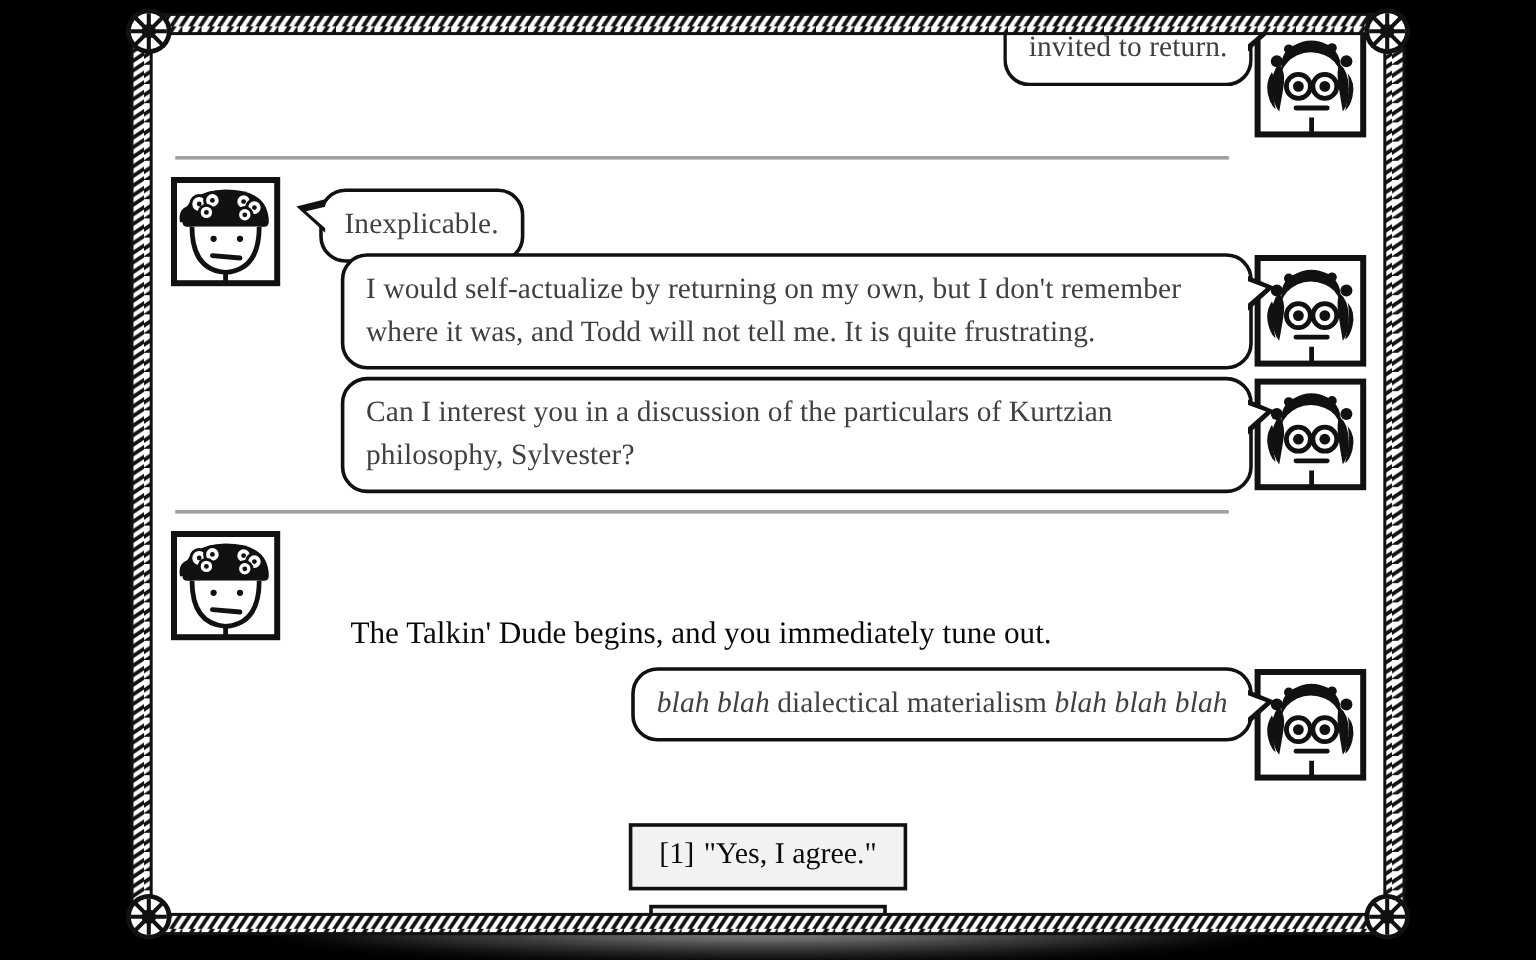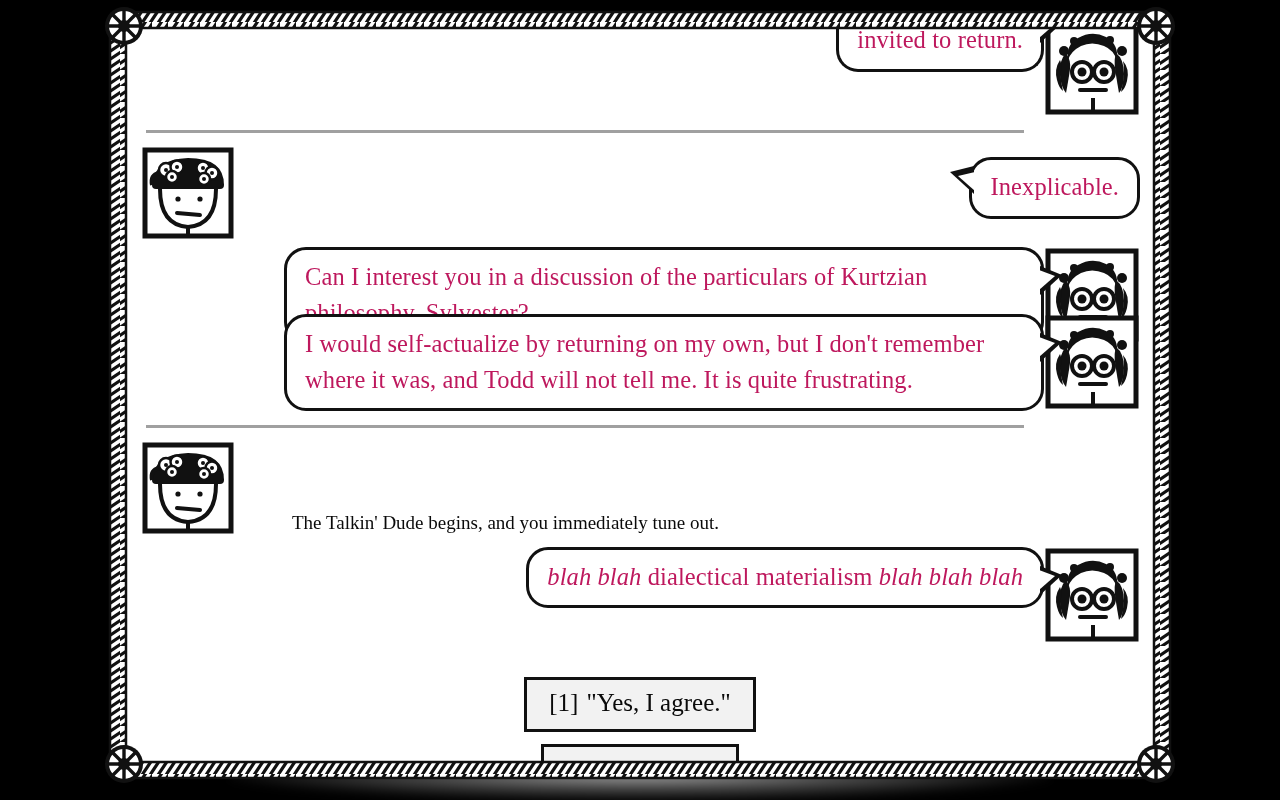--- a/index.html
+++ b/index.html
@@ -72,40 +72,40 @@
   }
 
   
   .row {
     position: relative;
     display: flex;
     align-items: flex-start;
     margin-bottom: 6px;
   }
   .row.right { justify-content: flex-end; }
-  .row.left  { justify-content: space-between; gap: 11px; }
+  .row.left  { justify-content: flex-start; }
 
   
   .portrait {
     width: 96px;
     height: 96px;
     flex: 0 0 96px;
   }
   .portrait svg { display: block; width: 96px; height: 96px; }
 
   
   .bubble {
     position: relative;
     border: 3px solid #111;
     border-radius: 22px;
     background: #fff;
     padding: 9px 18px 11px 18px;
     font-size: 24.5px;
     line-height: 1.45;
-    color: #be185d;
+    color: #404040;
     letter-spacing: 0.1px;
   }
   .bubble i { font-style: italic; }
 
   
   .bubble.tail-right::before {
     content: "";
     position: absolute;
     right: -21px;
     top: 16px;
@@ -152,21 +152,21 @@
     border-top: none;
     border-top-left-radius: 0;
     border-top-right-radius: 0;
     padding-top: 2px;
   }
   .bubble.clipped.tail-right::before { top: -6px; }
   .bubble.clipped.tail-right::after  { top: -2px; }
 
   
   .narration {
-    font-size: 19px;
+    font-size: 26px;
     line-height: 1.4;
     color: #0a0a0a;
     margin: 14px 0 10px 152px;
   }
 
   
   .choices {
     margin-top: 34px;
     display: flex;
     flex-direction: column;
@@ -248,22 +248,22 @@
             <path d="M20 44 Q20 80 48 82 Q76 80 76 44" fill="#fff" stroke="#111" stroke-width="4"></path>
             <circle cx="38" cy="54" r="2.6" fill="#111"></circle>
             <circle cx="60" cy="54" r="2.6" fill="#111"></circle>
             <path d="M37 68 L60 70" stroke="#111" stroke-width="4" stroke-linecap="round"></path>
             <path d="M48 82 L48 91" stroke="#111" stroke-width="4"></path>
           </svg>
         </div>
         <div class="bubble tail-left" style="margin-left:30px;margin-top:12px;">Inexplicable.</div>
       </div>
 
-      <div class="row right">
-        <div class="bubble tail-right" style="max-width:760px;">Can I interest you in a discussion of the particulars of Kurtzian philosophy, Sylvester?</div>
+      <div class="row right" style="margin-top:-36px;">
+        <div class="bubble tail-right" style="max-width:760px;">I would self-actualize by returning on my own, but I don't remember where it was, and Todd will not tell me.  It is quite frustrating.</div>
         <div class="portrait">
           <svg viewBox="0 0 96 96" xmlns="http://www.w3.org/2000/svg">
             <rect x="4" y="4" width="88" height="88" fill="#fff" stroke="#111" stroke-width="5"></rect>
             <g fill="#111">
               <path d="M24 40 Q22 24 34 18 Q48 10 62 17 Q75 24 73 41 Q70 30 60 26 Q48 21 37 26 Q27 31 24 40 Z"></path>
               <path d="M22 33 q-7 7 -6 22 q1 12 6 18 q3 -16 4 -24 q1 -9 -4 -16z"></path>
               <path d="M16 40 q-6 9 -3 20 q2 8 6 11 q-3 -14 -2 -20 q1 -7 -1 -11z"></path>
               <path d="M72 33 q8 6 8 21 q0 13 -5 19 q-3 -17 -4 -25 q-1 -9 1 -15z"></path>
               <path d="M79 41 q7 8 4 20 q-2 8 -6 11 q3 -14 3 -20 q0 -7 -1 -11z"></path>
               <circle cx="20" cy="31" r="5"></circle>
@@ -274,22 +274,22 @@
             <circle cx="38" cy="52" r="10" fill="#fff" stroke="#111" stroke-width="4"></circle>
             <circle cx="60" cy="52" r="10" fill="#fff" stroke="#111" stroke-width="4"></circle>
             <circle cx="38" cy="52" r="4.5" fill="#111"></circle>
             <circle cx="60" cy="52" r="4.5" fill="#111"></circle>
             <path d="M36 70 L62 70" stroke="#111" stroke-width="4" stroke-linecap="round"></path>
             <path d="M49 78 L49 92" stroke="#111" stroke-width="4"></path>
           </svg>
         </div>
       </div>
 
-      <div class="row right" style="margin-top:-36px;">
-        <div class="bubble tail-right" style="max-width:760px;">I would self-actualize by returning on my own, but I don't remember where it was, and Todd will not tell me.  It is quite frustrating.</div>
+      <div class="row right">
+        <div class="bubble tail-right" style="max-width:760px;">Can I interest you in a discussion of the particulars of Kurtzian philosophy, Sylvester?</div>
         <div class="portrait">
           <svg viewBox="0 0 96 96" xmlns="http://www.w3.org/2000/svg">
             <rect x="4" y="4" width="88" height="88" fill="#fff" stroke="#111" stroke-width="5"></rect>
             <g fill="#111">
               <path d="M24 40 Q22 24 34 18 Q48 10 62 17 Q75 24 73 41 Q70 30 60 26 Q48 21 37 26 Q27 31 24 40 Z"></path>
               <path d="M22 33 q-7 7 -6 22 q1 12 6 18 q3 -16 4 -24 q1 -9 -4 -16z"></path>
               <path d="M16 40 q-6 9 -3 20 q2 8 6 11 q-3 -14 -2 -20 q1 -7 -1 -11z"></path>
               <path d="M72 33 q8 6 8 21 q0 13 -5 19 q-3 -17 -4 -25 q-1 -9 1 -15z"></path>
               <path d="M79 41 q7 8 4 20 q-2 8 -6 11 q3 -14 3 -20 q0 -7 -1 -11z"></path>
               <circle cx="20" cy="31" r="5"></circle>

